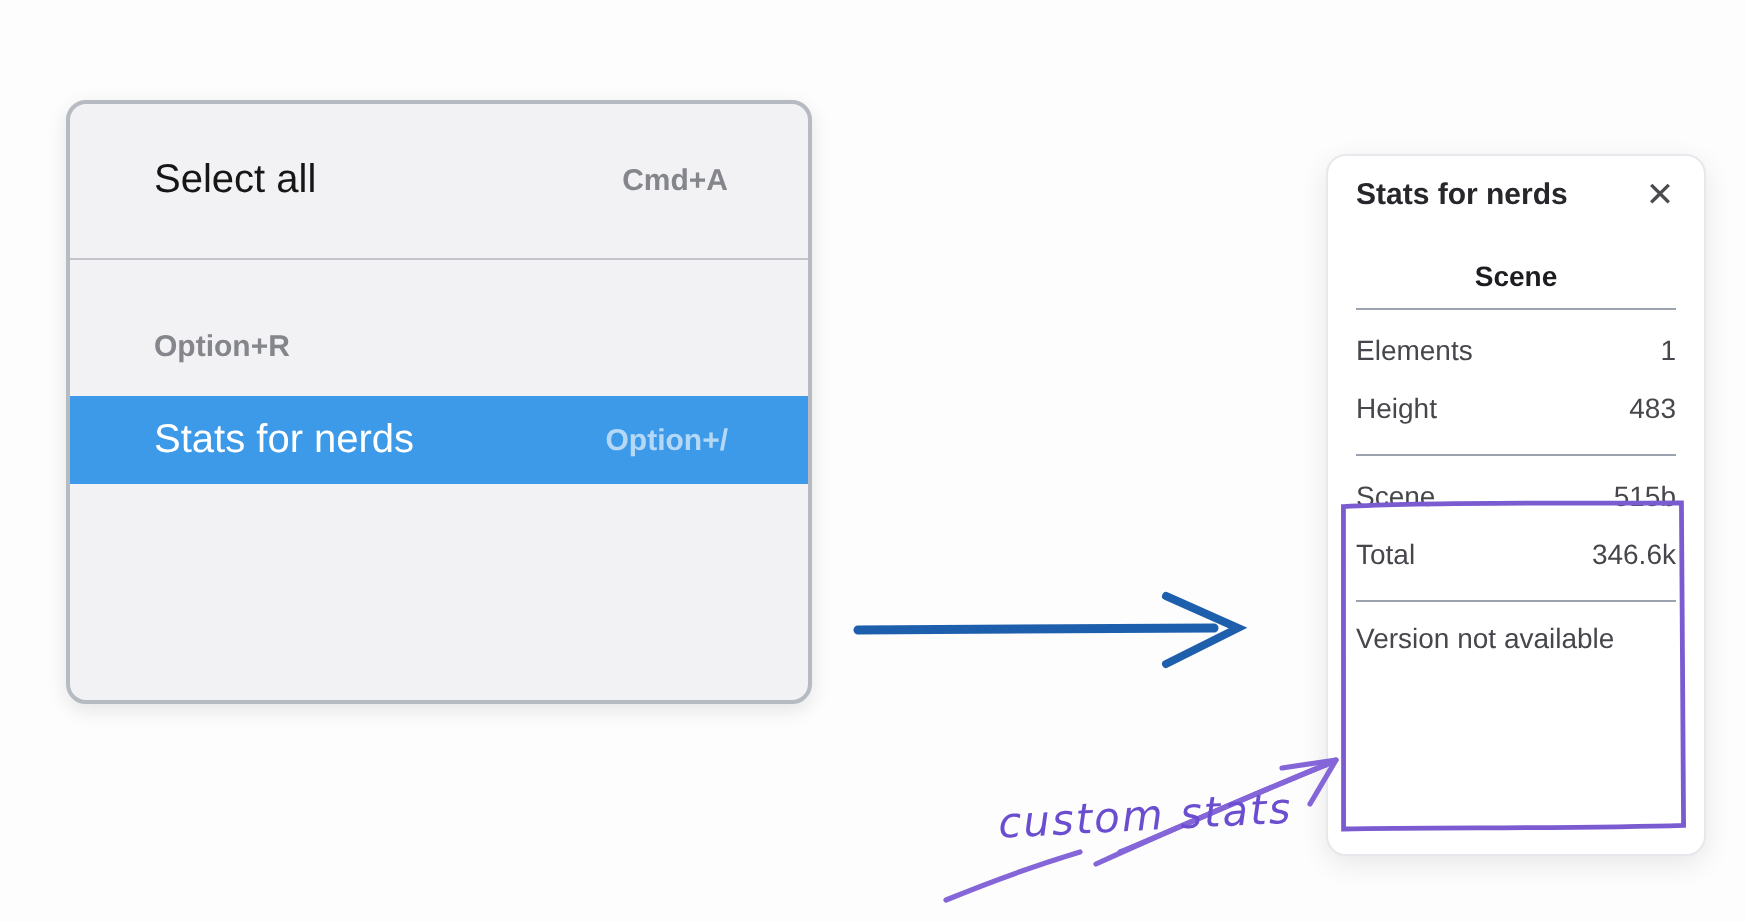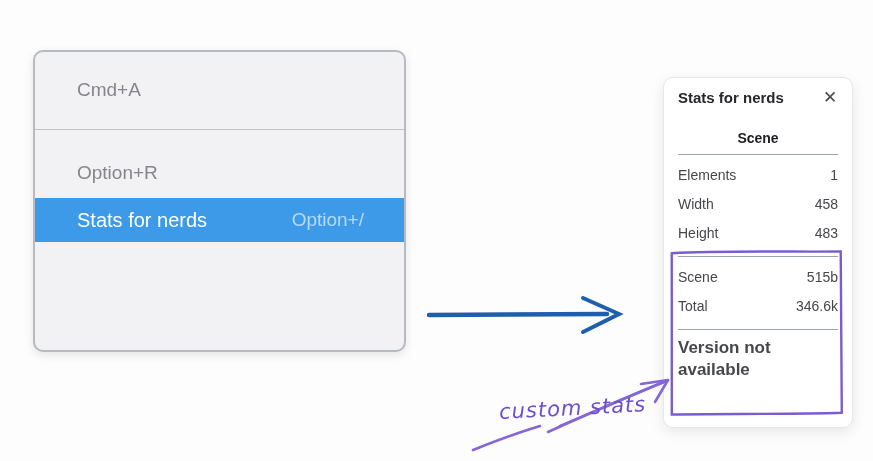--- a/index.html
+++ b/index.html
@@ -18,21 +18,21 @@
     box-shadow:0 3px 10px rgba(0,0,0,0.10);
     padding-top:16px;
     overflow:hidden;
   }
   .menu-item{
     height:44px;display:flex;align-items:center;justify-content:space-between;
     padding:0 40px 0 42px;
     font-size:20px;color:#161616;
     margin-bottom:3px;
   }
-  .menu-item .shortcut{color:#84868b;font-size:19px;}
+  .menu-item .shortcut{color:#84868b;font-size:15px;font-weight:bold;}
   .menu-item.selected{
     background:#3d9ae8;color:#ffffff;margin-bottom:0;
   }
   .menu-item.selected .shortcut{color:rgba(255,255,255,0.62);}
   .menu-sep{
     border:none;border-top:1.5px solid #c2c4c9;
     margin:17px 0 21px 0;
   }
   
   .stats-panel{
@@ -55,37 +55,38 @@
   .section-header{
     text-align:center;font-weight:bold;color:#1c1c21;font-size:14px;
   }
   .sec-scene .section-header{margin-top:24px;}
   .stats-hr{border:none;border-top:1px solid #9ba3ae;margin:8px 0 6px 0;}
   .stat-row{
     display:flex;justify-content:space-between;line-height:29px;
   }
   .sec-storage .section-header{margin-top:11px;}
   .sec-version .section-header{margin-top:5px;}
-  .version-note{margin-top:7px;font-size:17px;line-height:22px;font-weight:bold;}
+  .version-note{margin-top:7px;font-size:14px;line-height:22px;}
   
   .anno-svg{position:absolute;left:0;top:0;width:873px;height:461px;pointer-events:none;}
   .custom-stats-label{
     position:absolute;left:499px;top:396px;width:150px;
     color:#6b4ed0;
     font-size:21px;font-style:italic;letter-spacing:1px;
     transform:rotate(-3deg);
     font-family:"DejaVu Sans", sans-serif;
     white-space:nowrap;
   }
 </style>
 </head>
 <body>
 
 <div class="context-menu">
   <div class="menu-item">
+    <span>Select all</span>
     <span class="shortcut">Cmd+A</span>
   </div>
   <hr class="menu-sep">
   <div class="menu-item">
     <span class="shortcut">Option+R</span>
   </div>
   <div class="menu-item selected">
     <span>Stats for nerds</span>
     <span class="shortcut">Option+/</span>
   </div>
@@ -96,24 +97,20 @@
     <span class="stats-title">Stats for nerds</span>
     <span class="close-btn">✕</span>
   </div>
 
   <div class="sec-scene">
     <div class="section-header">Scene</div>
     <hr class="stats-hr">
     <div class="stat-row">
       <span>Elements</span>
       <span>1</span>
-    </div>
-    <div class="stat-row">
-      <span>Width</span>
-      <span>458</span>
     </div>
     <div class="stat-row">
       <span>Height</span>
       <span>483</span>
     </div>
   </div>
 
   <div class="sec-storage">
     <hr class="stats-hr">
     <div class="stat-row">

